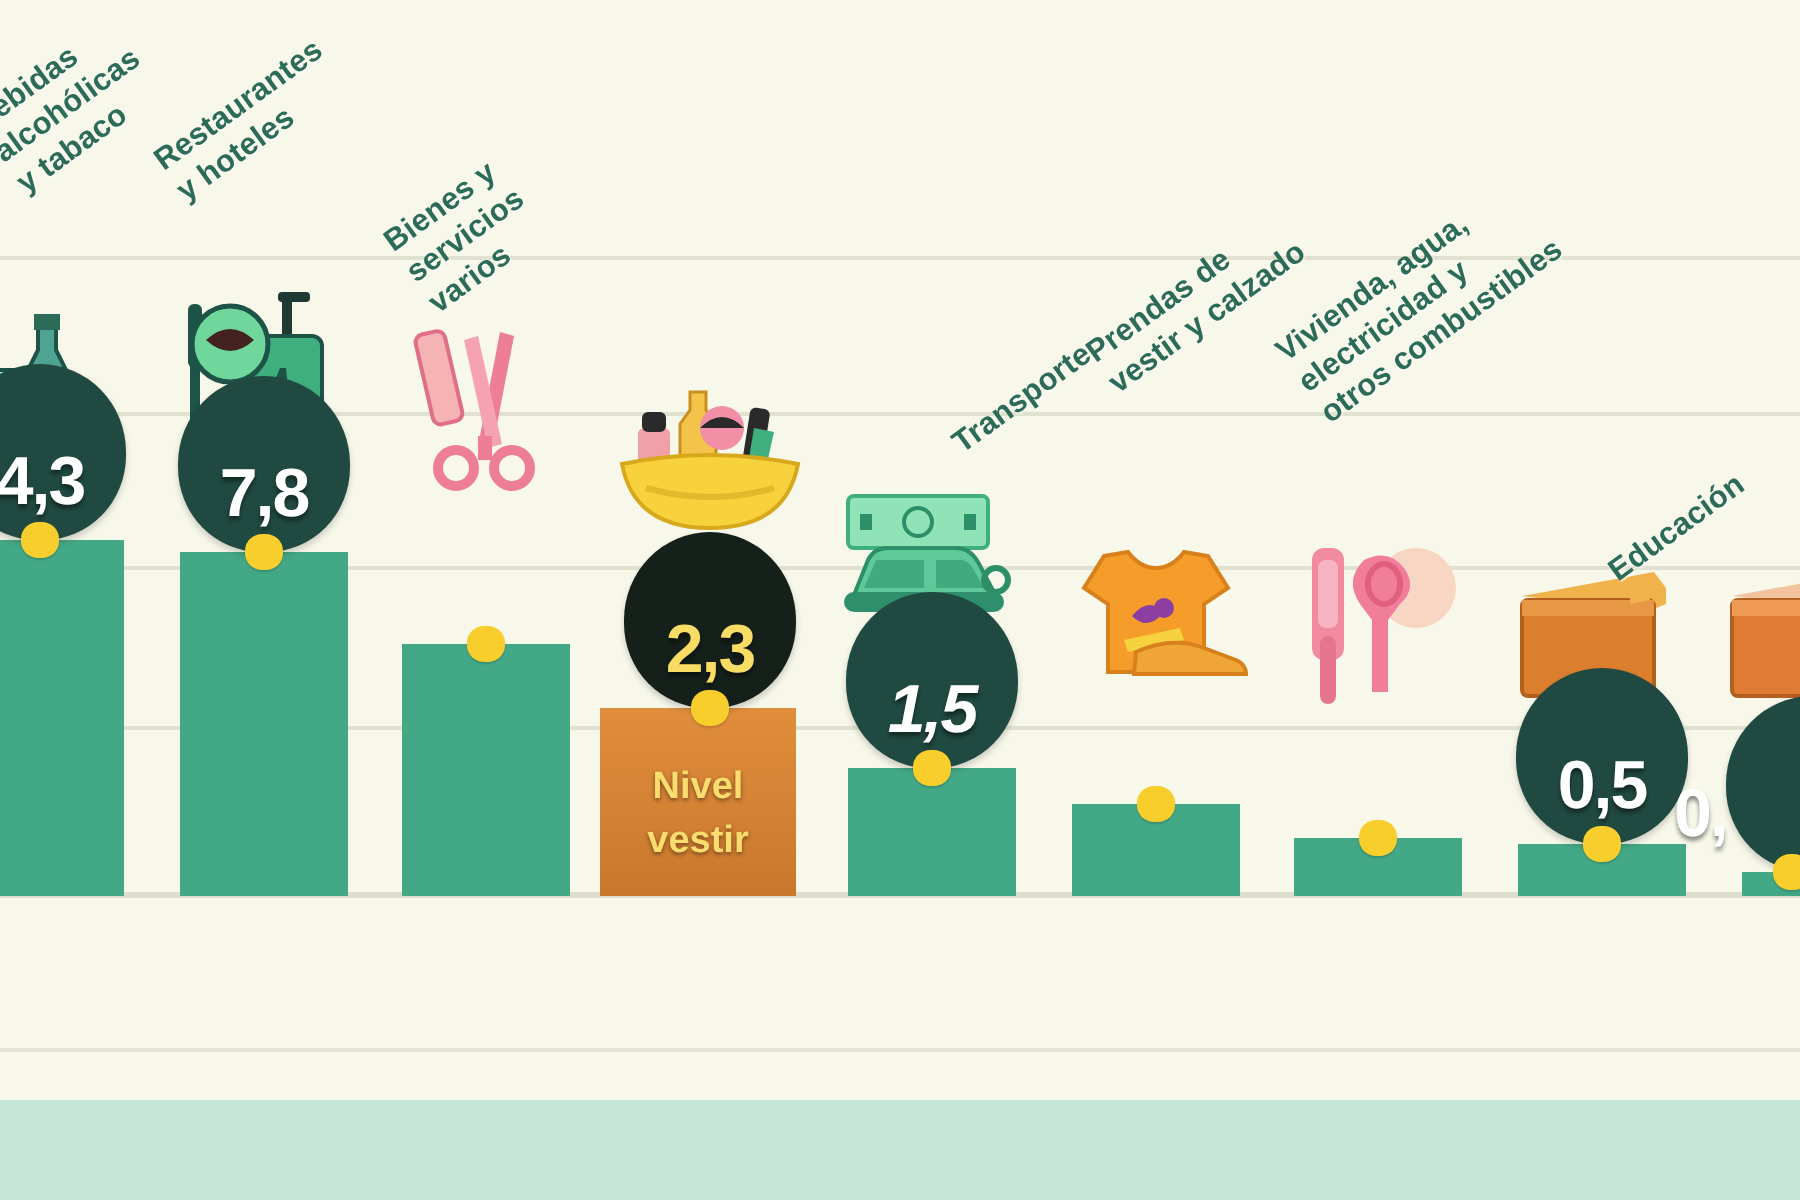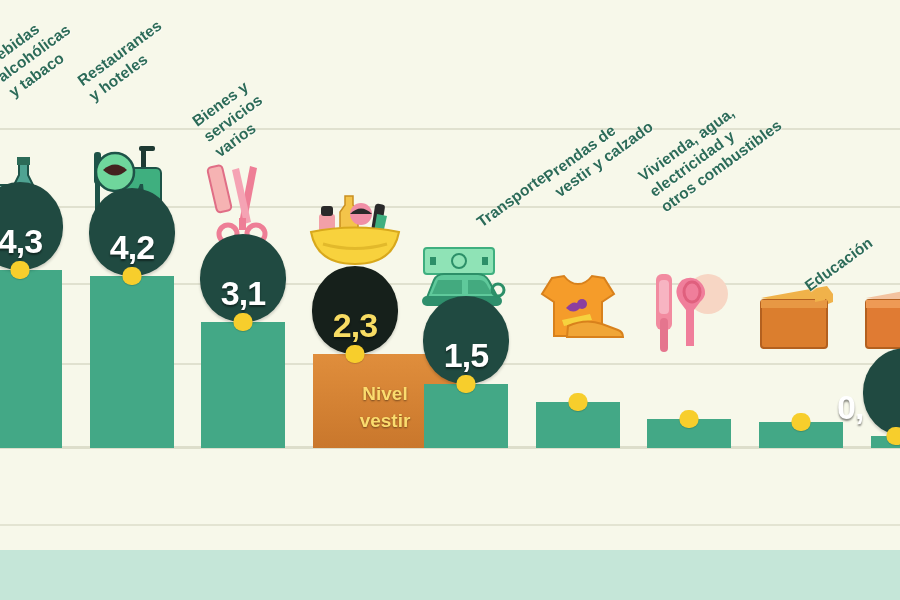--- a/index.html
+++ b/index.html
@@ -97,21 +97,21 @@
   <div class="plot">
     <div class="grid" style="top:128px;"></div>
     <div class="grid" style="top:206px;"></div>
     <div class="grid" style="top:283px;"></div>
     <div class="grid" style="top:363px;"></div>
     <div class="baseline"></div>
 
     <div class="bar" style="left:-22px;width:84px;height:178px;"></div>
     <div class="bar" style="left:90px;width:84px;height:172px;"></div>
     <div class="bar" style="left:201px;width:84px;height:126px;"></div>
-    <div class="bar general" style="left:313px;width:98px;height:94px;padding-left:46px;">
+    <div class="bar general" style="left:300px;width:98px;height:94px;">
       <div class="genlabel"><span>Nivel</span><br><span>vestir</span></div>
     </div>
     <div class="bar" style="left:424px;width:84px;height:64px;"></div>
     <div class="bar" style="left:536px;width:84px;height:46px;"></div>
     <div class="bar" style="left:647px;width:84px;height:29px;"></div>
     <div class="bar" style="left:759px;width:84px;height:26px;"></div>
     <div class="bar" style="left:871px;width:60px;height:12px;"></div>
 
     <div class="icon" style="left:20px;top:155px;">
       <svg width="90" height="90" viewBox="0 0 90 90">
@@ -209,30 +209,30 @@
         <path d="M8 16 l66 -12 l6 8 l0 8 l-10 4 z" fill="#F3C3A0"></path>
         <rect x="8" y="18" width="66" height="48" rx="3" fill="#E07B33" stroke="#B3601F" stroke-width="2"></rect>
         <rect x="8" y="18" width="66" height="8" fill="#EE9A55"></rect>
       </svg>
     </div>
 
     <div class="pod" style="left:20px;top:182px;">
       <span class="value">4,3</span>
     </div>
     <div class="pod" style="left:132px;top:188px;">
-      <span class="value">4,2</span>
-    </div>
-    <div class="pod" style="left:243px;top:234px;">
-      <span class="value">3,1</span>
+      <span class="value">7,8</span>
     </div>
     <div class="pod general" style="left:355px;top:266px;">
       <span class="value">2,3</span>
     </div>
-    <div class="pod" style="left:466px;top:296px;">
+    <div class="pod" style="left:466px;top:296px;font-style:italic;">
       <span class="value">1,5</span>
+    </div>
+    <div class="pod" style="left:801px;top:334px;">
+      <span class="value">0,5</span>
     </div>
     <div class="pod" style="left:906px;top:348px;">
       <span class="value" style="left:-26px;right:auto;">0,</span>
     </div>
 
     <div class="dot" style="left:20px;top:270px;"></div>
     <div class="dot" style="left:132px;top:276px;"></div>
     <div class="dot" style="left:243px;top:322px;"></div>
     <div class="dot" style="left:355px;top:354px;"></div>
     <div class="dot" style="left:466px;top:384px;"></div>

